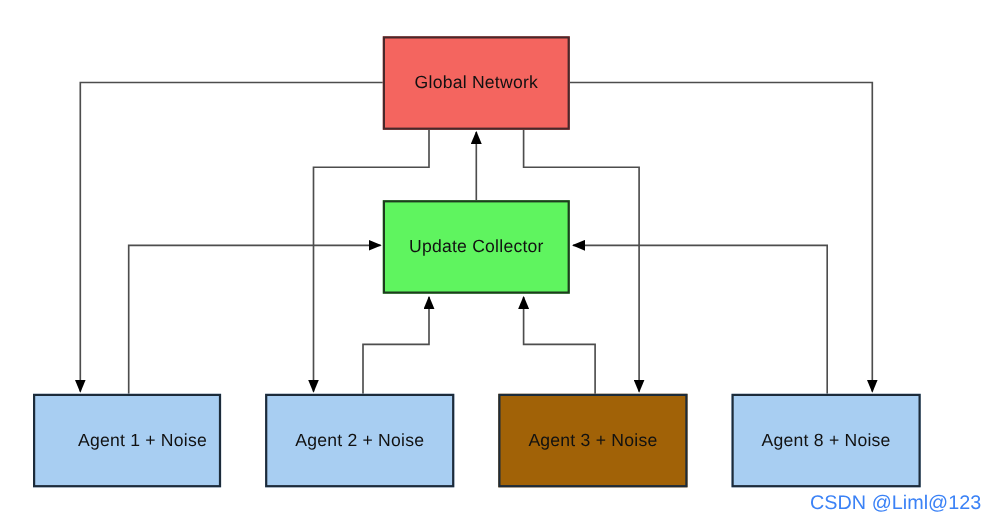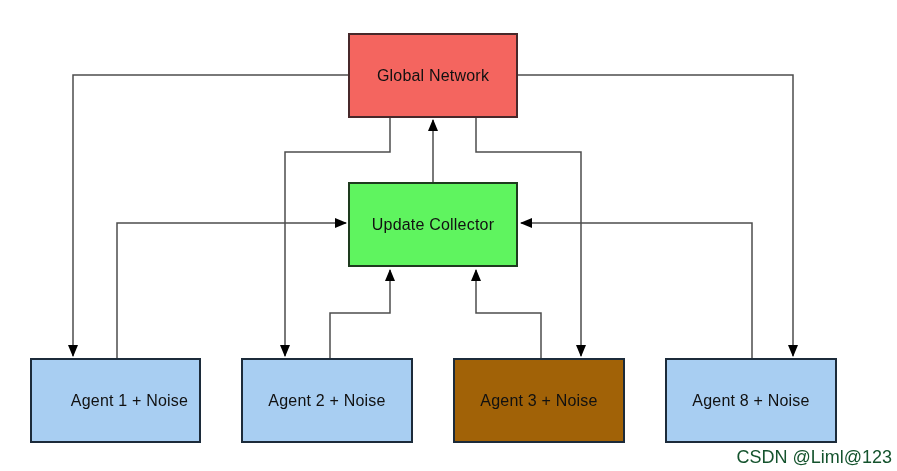--- a/index.html
+++ b/index.html
@@ -89,15 +89,15 @@
   </div>
 
   <div class="node node-agent3" style="background-color: #a16207; border-color: rgb(28, 43, 58);">
     <span>Agent 3 + Noise</span>
   </div>
 
   <div class="node node-agent4" style="background-color: rgb(168, 206, 242); border-color: rgb(28, 43, 58);">
     <span>Agent 8 + Noise</span>
   </div>
 
-  <div class="watermark" style="color: #14532d;">CSDN @Liml@123</div>
+  <div class="watermark" style="color: #3b82f6;">CSDN @Liml@123</div>
 
 </div>
 
 </body></html>

